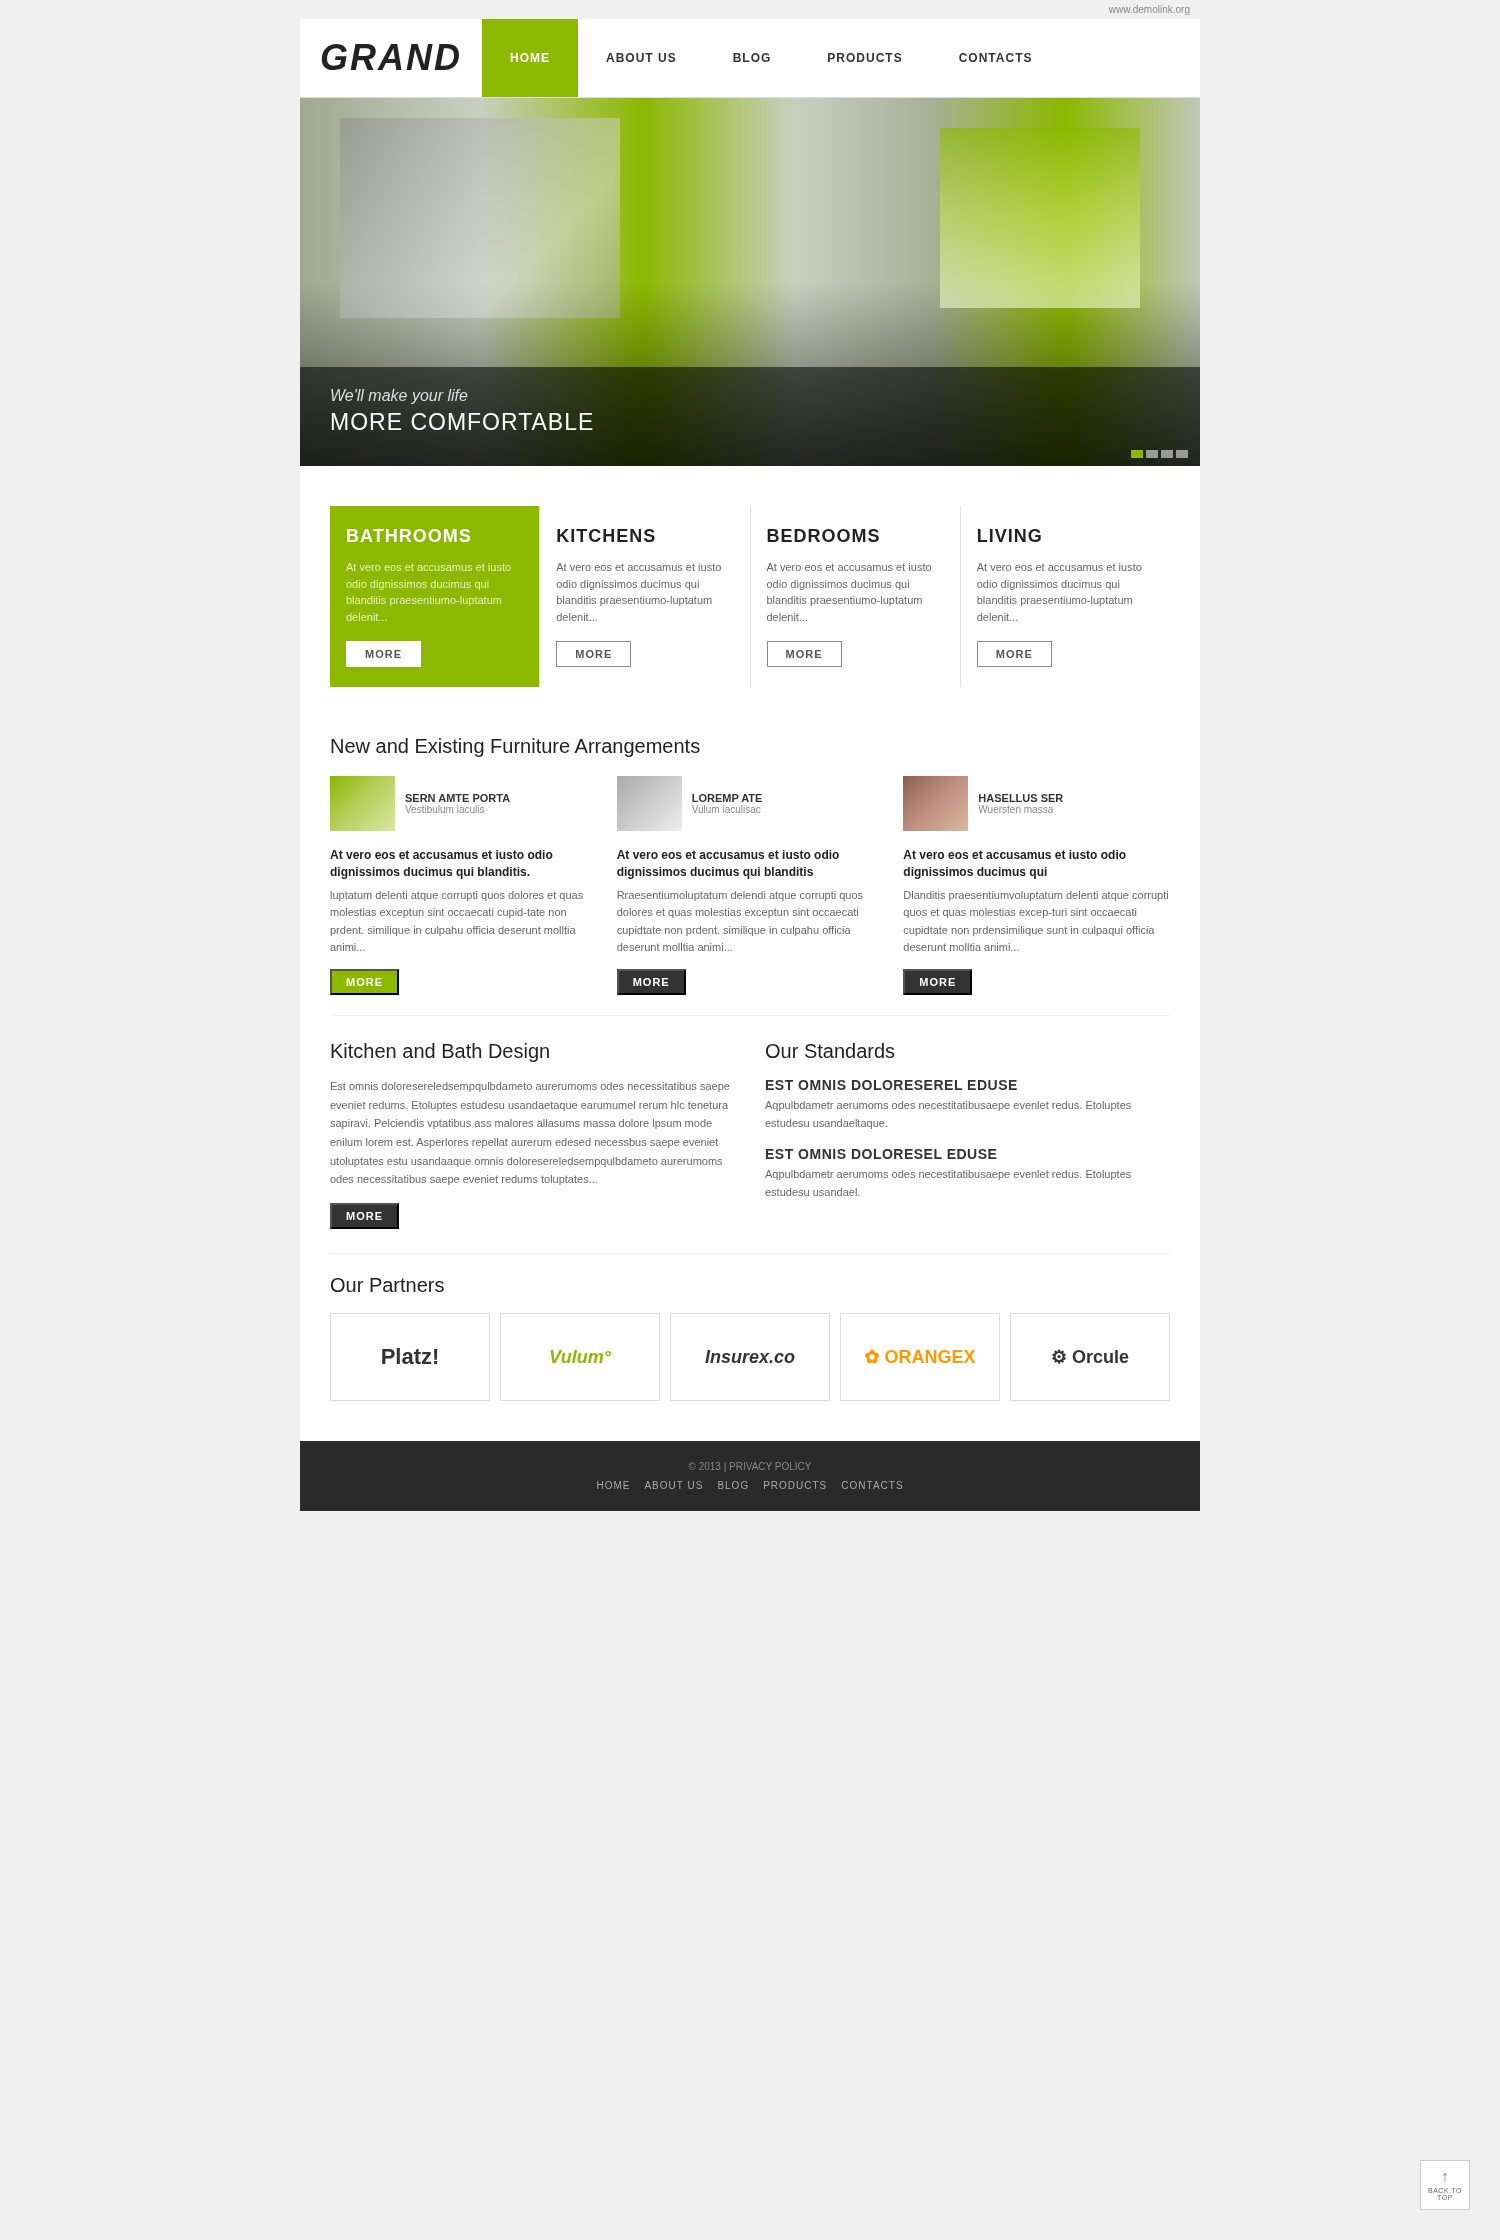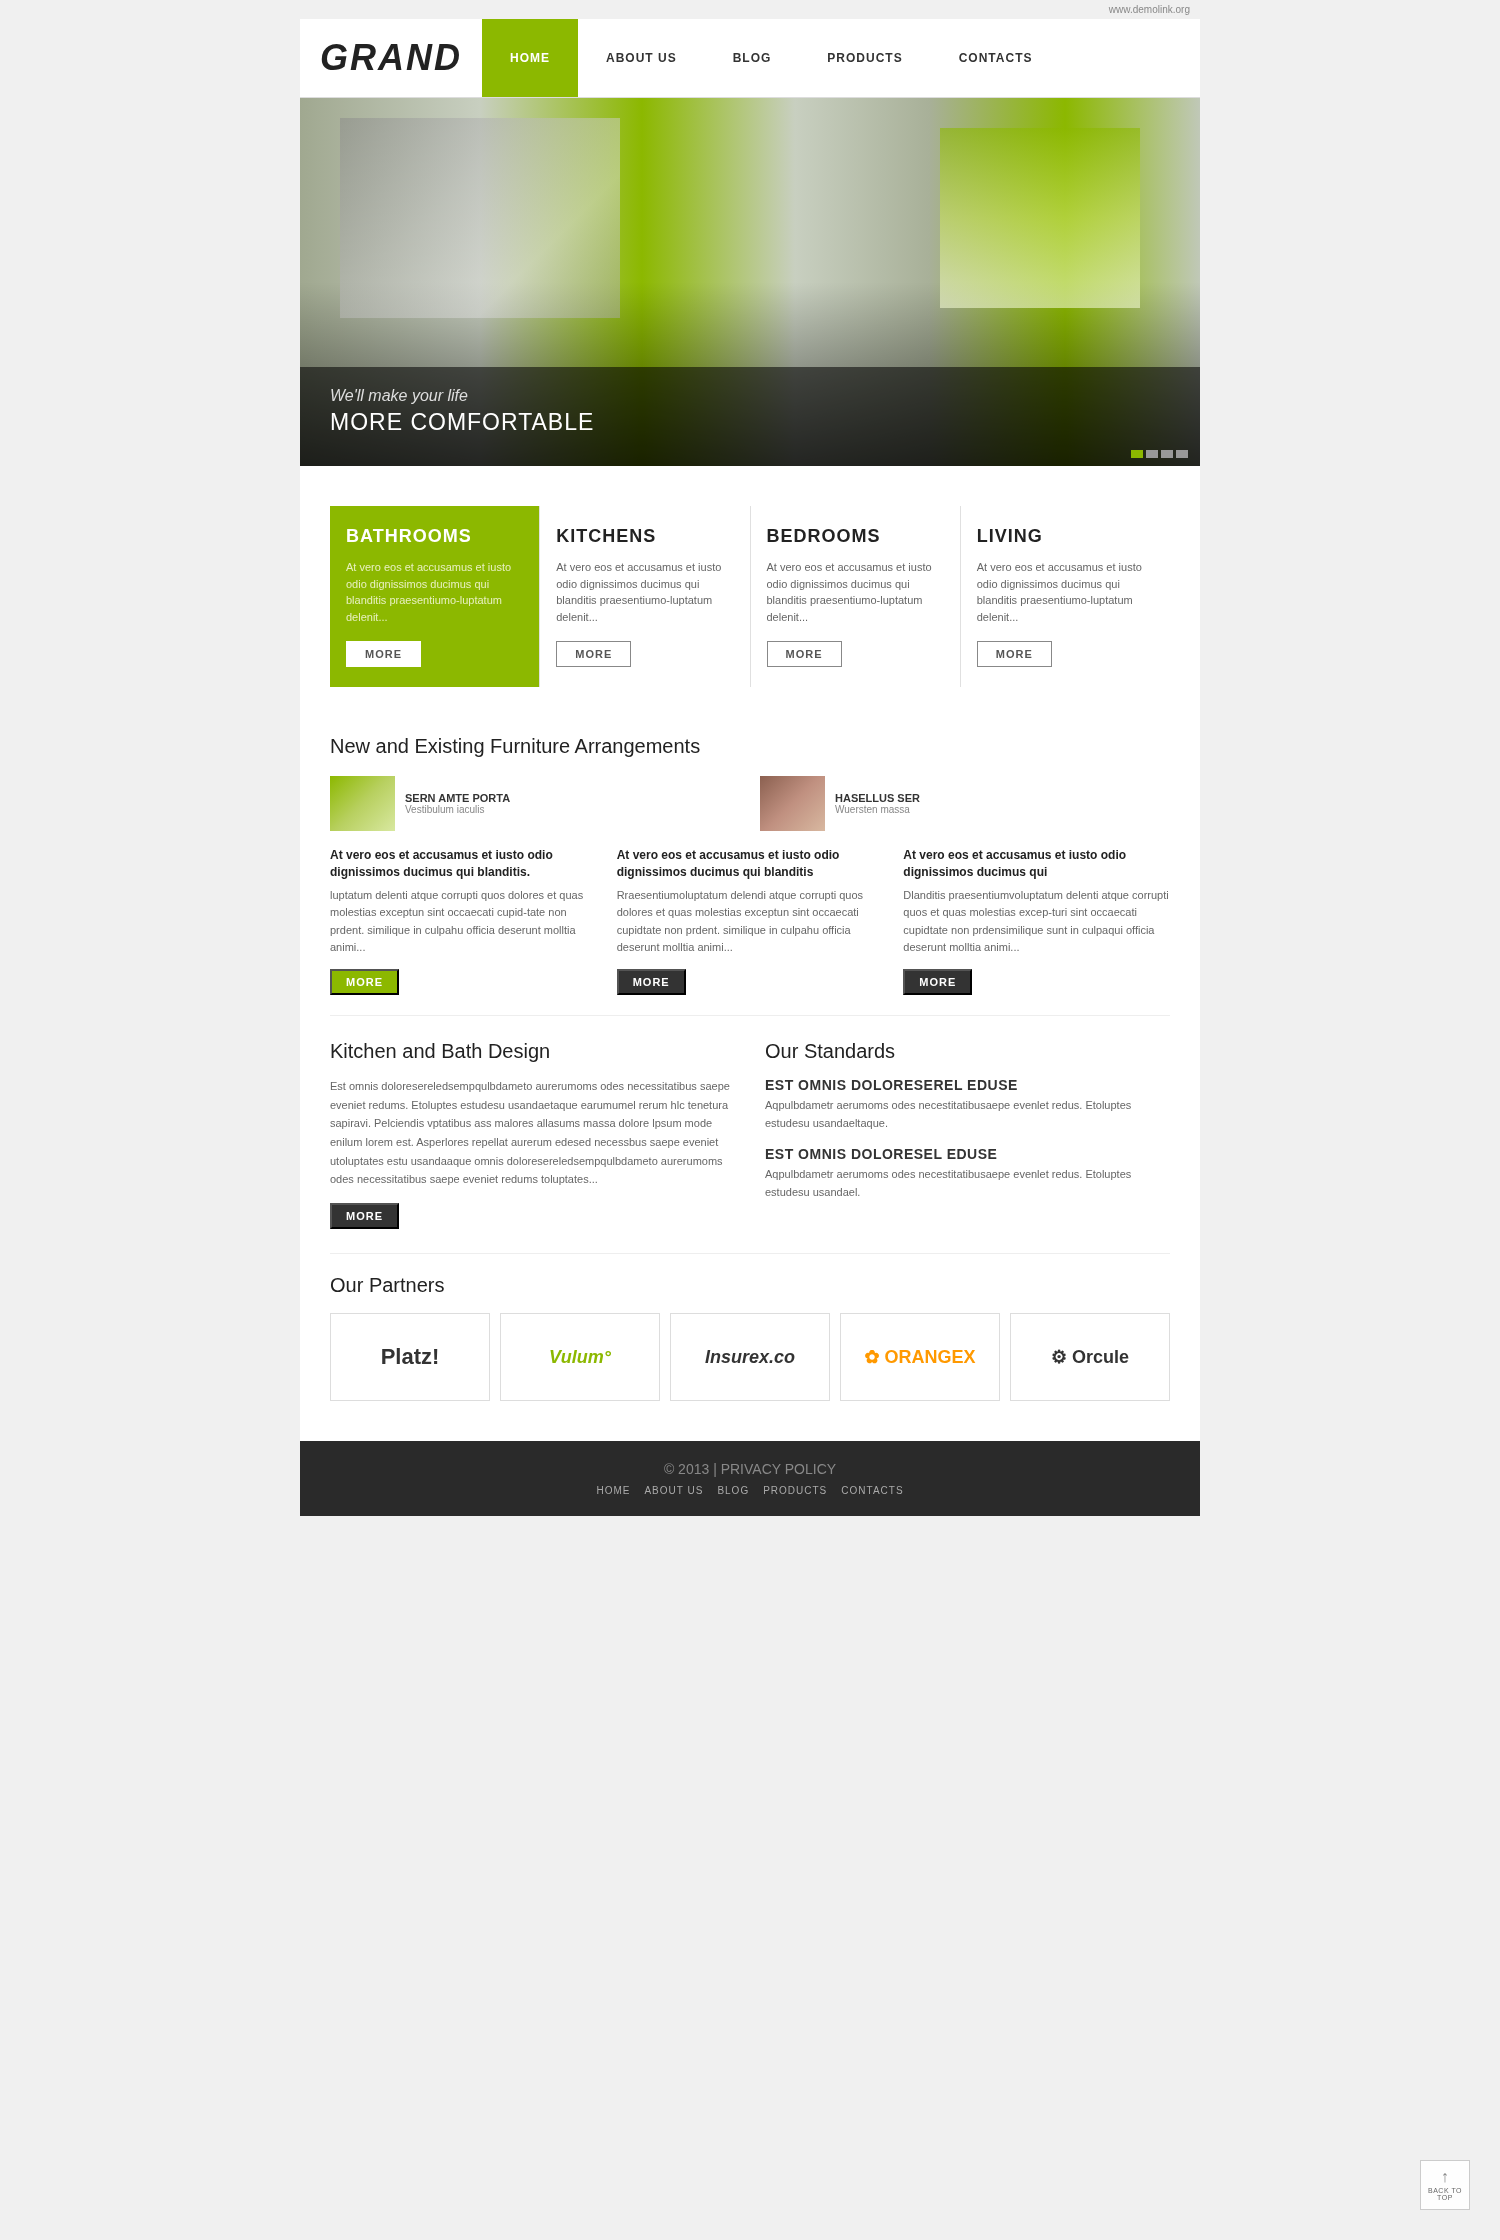--- a/index.html
+++ b/index.html
@@ -336,21 +336,21 @@
       line-height: 1;
     }
     
     
     .footer {
       background: #2a2a2a;
       padding: 20px 30px;
       text-align: center;
     }
     .footer-copy {
-      font-size: 14px;
+      font-size: 10px;
       color: #888;
       margin-bottom: 8px;
     }
     .footer-nav {
       display: flex;
       justify-content: center;
       gap: 14px;
     }
     .footer-nav-item {
       font-size: 10px;
@@ -448,20 +448,27 @@
 
     <div class="furniture-items">
       <div class="furniture-item">
         <div class="furniture-thumb furniture-thumb-1"></div>
         <div class="furniture-info">
           <div class="furniture-name">SERN AMTE PORTA</div>
           <div class="furniture-desc">Vestibulum iaculis</div>
         </div>
       </div>
       <div class="furniture-item">
+        <div class="furniture-thumb furniture-thumb-2"></div>
+        <div class="furniture-info">
+          <div class="furniture-name">LOREMP ATE</div>
+          <div class="furniture-desc">Vulum iaculisac</div>
+        </div>
+      </div>
+      <div class="furniture-item">
         <div class="furniture-thumb furniture-thumb-3"></div>
         <div class="furniture-info">
           <div class="furniture-name">HASELLUS SER</div>
           <div class="furniture-desc">Wuersten massa</div>
         </div>
       </div>
     </div>
 
     <div class="article-cols">
       <div class="article-col">

